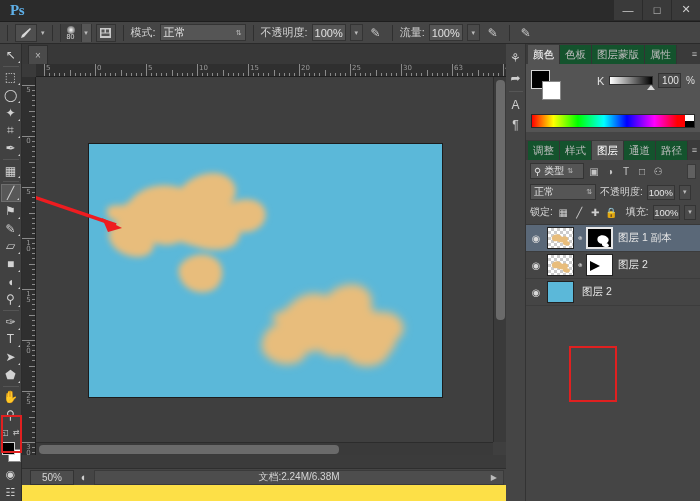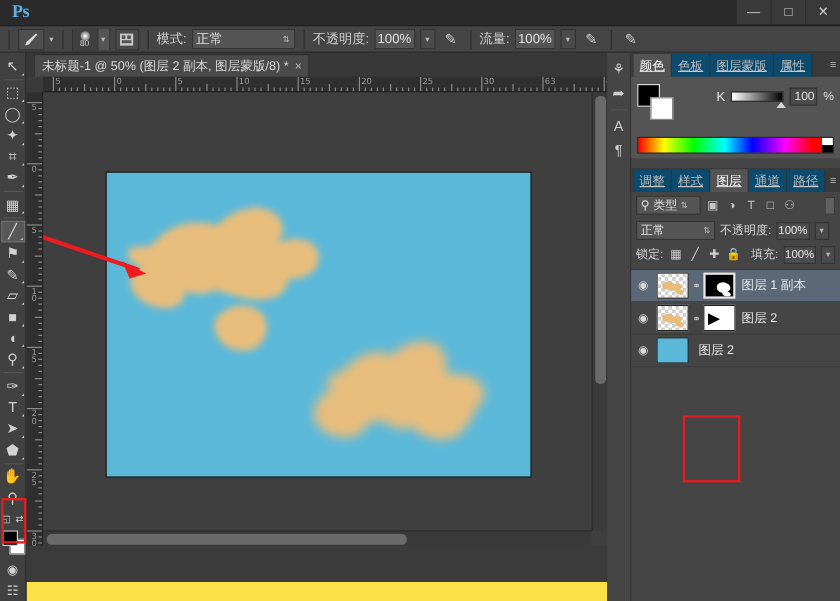--- a/index.html
+++ b/index.html
@@ -230,25 +230,25 @@
   }
   .strip-sep { width: 14px; height: 1px; background: #565656; margin: 3px 0; }
 
   
   .rpanel {
     position: absolute; left: 526px; top: 44px; width: 174px; height: 457px;
     background: #454545;
   }
   .panel-tabs {
     display: flex; align-items: flex-end; height: 20px; background: #3a3a3a;
-    padding-left: 2px; position: relative; text-decoration: underline;
+    padding-left: 2px; position: relative;
   }
   .ptab {
     height: 19px; padding: 0 5px; display: flex; align-items: center;
-    font-size: 10.5px; color: #bcbcbc; background: #0c4a6e;
+    font-size: 10.5px; color: #bcbcbc; background: #14532d;
     border-right: 1px solid #333;
   }
   .ptab.active { background: #545454; color: #fff; }
   .panel-menu {
     position: absolute; right: 3px; top: 5px; font-size: 9px; color: #c0c0c0;
   }
 
   
   .color-body { background: #545454; padding: 6px 5px 4px 5px; height: 68px; position: relative; }
   .cp-swatches { position: relative; width: 30px; height: 30px; float: left; }
@@ -406,21 +406,20 @@
     <div class="opt-numcaret">
         <span class="tiny-caret">▾</span>
       </div>
     <div class="opt-glyph">✎</div>
     <div class="opt-sep"></div>
     <div class="opt-glyph">✎</div>
   </div>
 
   <div class="tabbar">
     <div class="doctab">
-      <span>未标题-1 @ 50% (图层 2 副本, 图层蒙版/8) *</span>
       <span class="tab-close">×</span>
     </div>
   </div>
 
   <div class="ruler-corner"></div>
   <div class="ruler-h" id="ruler-h">
       <div class="rlabel" style="left: 10px; top: 1px;">5</div>
       <div class="rt" style="left: 8px; top: 0px; width: 1px; height: 12px;"></div>
       <div class="rt" style="left: 13.1px; top: 9px; width: 1px; height: 3px;"></div>
       <div class="rt" style="left: 18.2px; top: 9px; width: 1px; height: 3px;"></div>
@@ -652,20 +651,28 @@
     </svg>
 
     <div class="sb-v">
       <div class="sb-v-thumb"></div>
     </div>
     <div class="sb-h">
       <div class="sb-h-thumb"></div>
     </div>
   </div>
 
+  <div class="statusbar">
+    <div class="status-zoom">50%</div>
+    <div class="status-icon">◐</div>
+    <div class="status-doc">
+      <span>文档:2.24M/6.38M</span>
+      <span class="status-arrow">▶</span>
+    </div>
+  </div>
 
   <div class="timeline-bar">
     <div class="timeline-tab">时间轴</div>
   </div>
 
   <div class="toolbar" id="toolbar">
       <div class="tool">
         <span style="font-size: 12px;">↖</span>
         <span class="corner"></span>
       </div>

